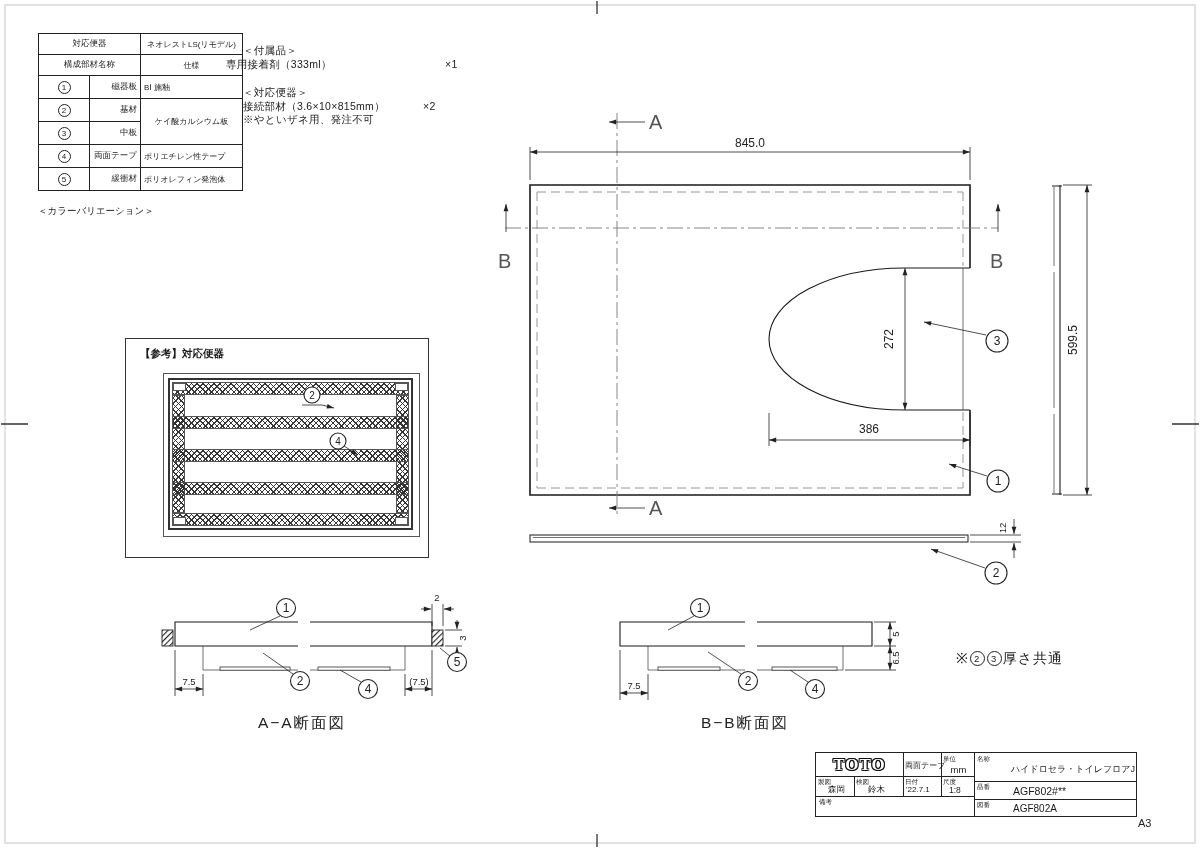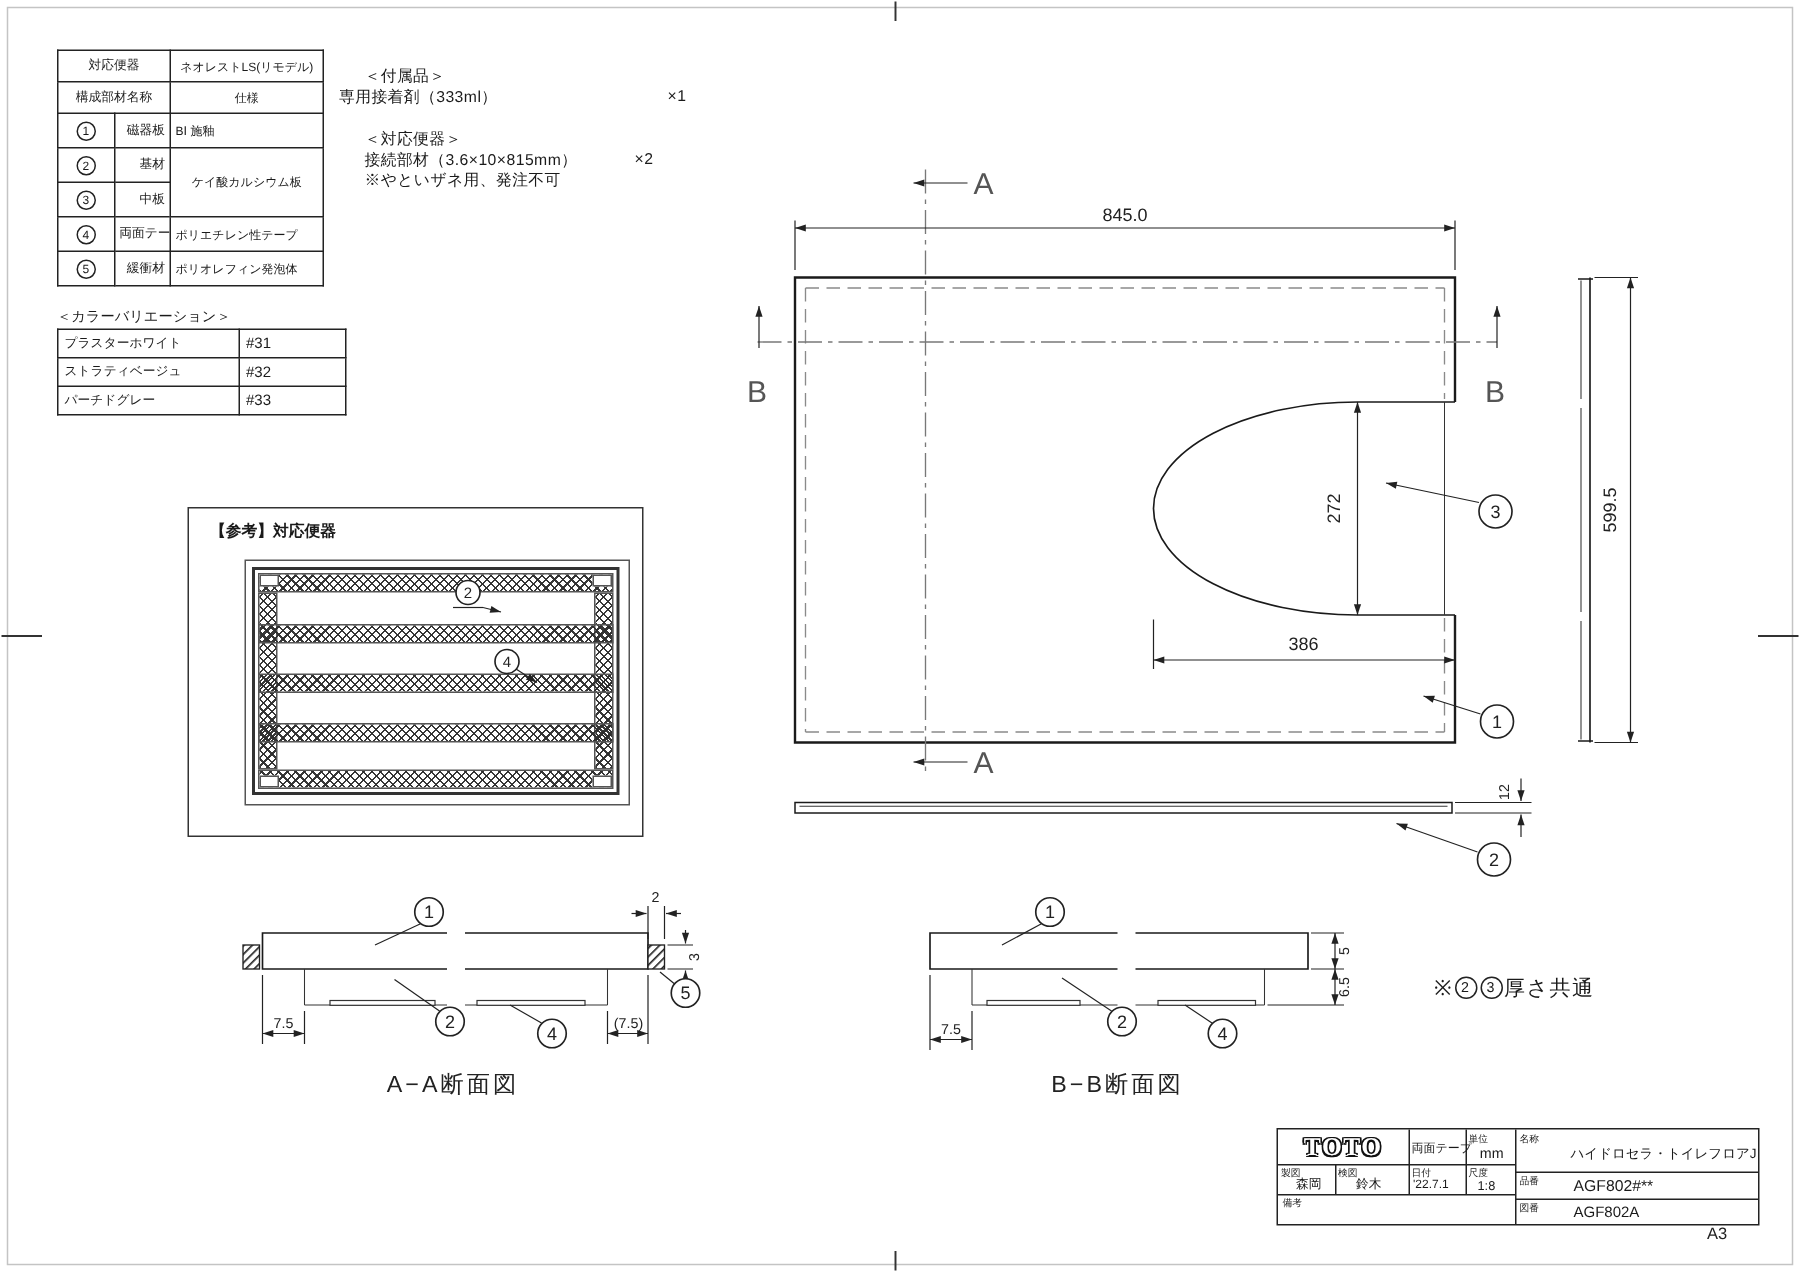--- a/index.html
+++ b/index.html
@@ -1,21 +1,21 @@
 <!DOCTYPE html>
 <html><head>
 <meta charset="utf-8">
 <style>
   html,body{margin:0;padding:0;background:#fff;}
   .sheet{position:relative;width:1200px;height:848px;background:#fff;overflow:hidden;
          font-family:"Liberation Sans",sans-serif;color:#1a1a1a;}
   .abs{position:absolute;}
   
   table{border-collapse:collapse;table-layout:fixed;}
-  .ptab{position:absolute;left:38px;top:33px;width:178px;font-size:8.5px;}
+  .ptab{position:absolute;left:38px;top:33px;width:205px;font-size:8.5px;}
   .ptab td{border:1px solid #222;padding:0 3px;overflow:hidden;white-space:nowrap;}
   .ptab .hr td{height:20px;text-align:center;}
   .ptab .pr td{height:22px;}
   .ptab .cno{width:15px;text-align:center;}
   .ptab .cname{width:64px;text-align:right;}
   .ptab .cspec{width:95px;font-size:8px;}
   .ctab{position:absolute;left:38px;top:219px;width:178px;font-size:8.5px;}
   .ctab td{border:1px solid #222;padding:0 4px;height:18px;white-space:nowrap;}
   .ctab .cn{width:112px;}
   .ctab .cc{width:62px;font-size:10px;}
@@ -31,21 +31,21 @@
   .bf-inner{position:absolute;left:168px;top:378px;width:245px;height:152px;border:2px solid #333;box-sizing:border-box;}
   .ck{position:absolute;border:1px solid #555;box-sizing:border-box;
       background-image:repeating-linear-gradient(45deg,rgba(45,45,45,.95) 0 1px,transparent 1px 4px),
                        repeating-linear-gradient(-45deg,rgba(45,45,45,.95) 0 1px,transparent 1px 4px);}
   .cw{position:absolute;background:#fff;border:1px solid #555;box-sizing:border-box;}
   
   .secnote{position:absolute;left:956px;top:648px;font-size:14px;letter-spacing:1px;}
   .secnote .circ{width:13px;height:13px;line-height:13px;font-size:9.5px;margin:0 1px 2px 1px;}
   
   .tb{position:absolute;left:815px;top:752px;width:320px;height:63px;border:1.5px solid #222;
-      box-sizing:content-box;font-size:9px;margin-left:36px;}
+      box-sizing:content-box;font-size:9px;}
   .tb .ln{position:absolute;background:#222;}
   .tb .lab{position:absolute;font-size:6.5px;color:#222;}
   .tb .val{position:absolute;white-space:nowrap;}
   .logo{position:absolute;left:0;top:2px;width:87px;text-align:center;
         font-family:"Liberation Serif",serif;font-size:17px;font-weight:bold;letter-spacing:1px;
         color:#fff;text-shadow:-1px -1px 0 #111,1px -1px 0 #111,-1px 1px 0 #111,1px 1px 0 #111,0 1px 0 #111,0 -1px 0 #111,1px 0 0 #111,-1px 0 0 #111;}
   .a3{position:absolute;left:1138px;top:817px;font-size:11px;color:#222;}
   svg{position:absolute;left:0;top:0;pointer-events:none;}
   svg text{font-family:"Liberation Sans",sans-serif;fill:#222;}
   .o{fill:none;stroke:#1a1a1a;stroke-width:1.6;}
@@ -97,36 +97,20 @@
     </tr>
     <tr class="pr">
       <td class="cno"><span class="circ">5</span></td>
       <td class="cname">緩衝材</td>
       <td class="cspec">ポリオレフィン発泡体</td>
     </tr>
   </tbody>
     </table>
 
   <div class="abs smalltitle" style="left:38px;top:205px">＜カラーバリエーション＞</div>
-  <table class="ctab">
-    <tbody>
-        <tr>
-      <td class="cn">プラスターホワイト</td>
-      <td class="cc">#31</td>
-    </tr>
-    <tr>
-      <td class="cn">ストラティベージュ</td>
-      <td class="cc">#32</td>
-    </tr>
-    <tr>
-      <td class="cn">パーチドグレー</td>
-      <td class="cc">#33</td>
-    </tr>
-  </tbody>
-    </table>
 
   <div class="txt" style="left:243px;top:44px">＜付属品＞</div>
   <div class="txt" style="left:226px;top:58px">専用接着剤（333ml）</div>
   <div class="txt" style="left:445px;top:58px">×1</div>
   <div class="txt" style="left:243px;top:86px">＜対応便器＞</div>
   <div class="txt" style="left:243px;top:100px">接続部材（3.6×10×815mm）</div>
   <div class="txt" style="left:423px;top:100px">×2</div>
   <div class="txt" style="left:243px;top:113px">※やといザネ用、発注不可</div>
 
   <div class="bf-box"></div>

